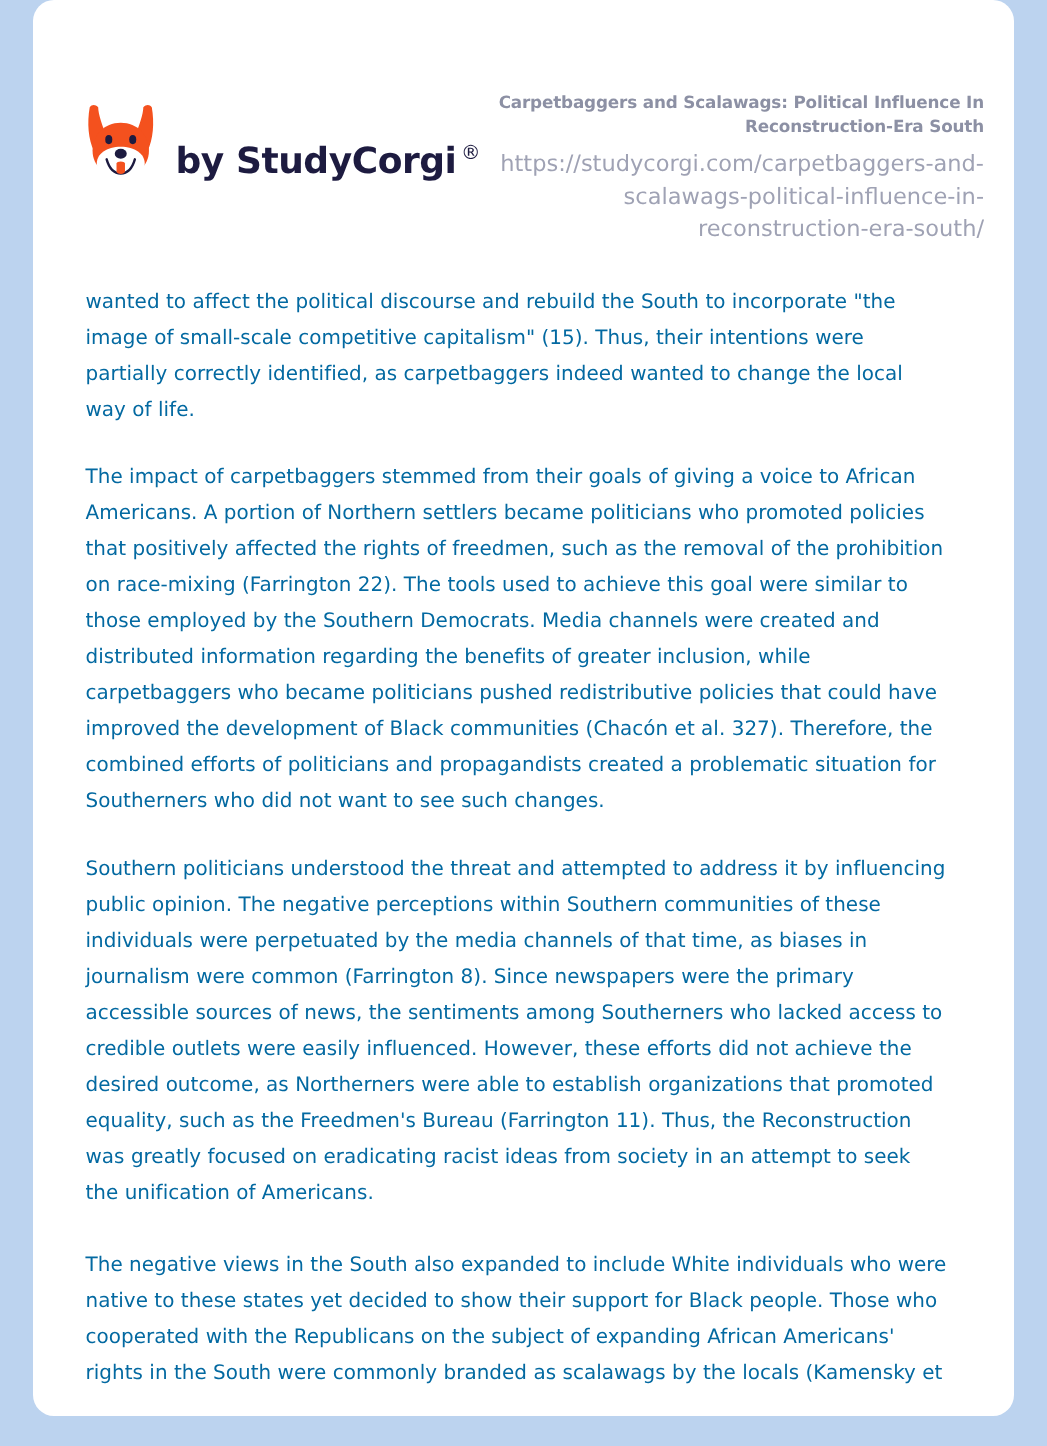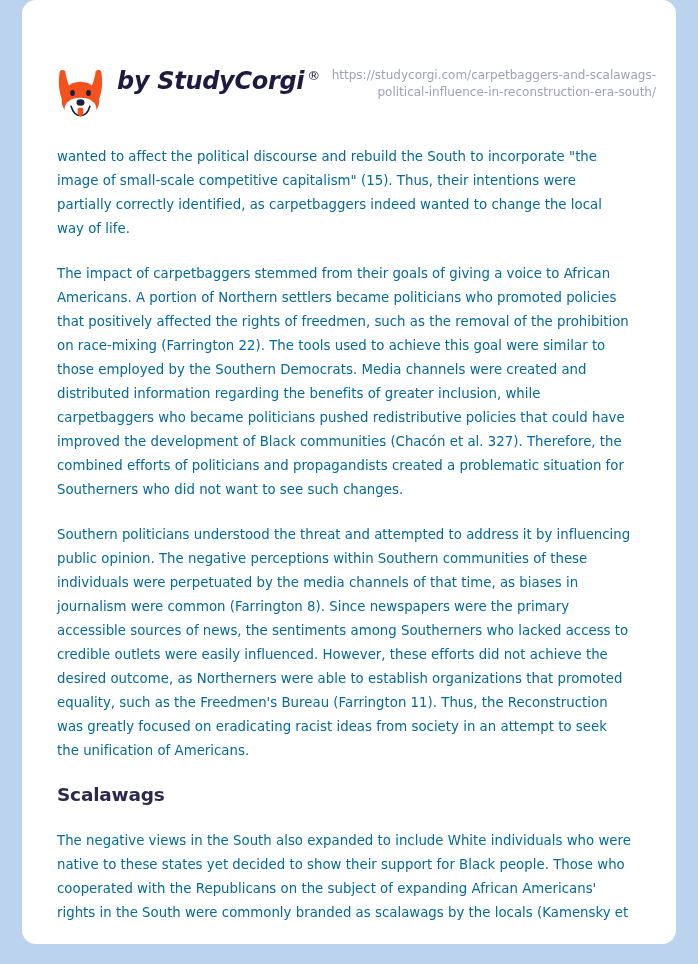--- a/index.html
+++ b/index.html
@@ -26,24 +26,23 @@
   }
   
   .doc-header {
     display: flex;
     align-items: flex-start;
     justify-content: space-between;
     padding: 57px 20px 0 35px;
   }
   .brand {
     display: flex;
-    align-items: flex-start;
+    align-items: flex-end;
     flex: 0 0 auto;
     padding-top: 12px;
-    font-style: italic;
   }
   .brand-mark {
     width: 47px;
     height: 50px;
     flex: 0 0 auto;
     margin-right: 13px;
   }
   .brand-name {
     font-family: "DejaVu Sans", sans-serif;
     font-size: 24px;
@@ -68,21 +67,21 @@
   }
   .doc-title {
     font-size: 11.2px;
     font-weight: bold;
     color: #8c90a4;
     line-height: 1.42;
     letter-spacing: -0.1px;
     margin: 0;
   }
   .doc-url {
-    font-size: 12px;
+    font-size: 15px;
     color: #9fa2b4;
     line-height: 1.45;
     margin: 6px 0 0 0;
     word-break: break-word;
   }
   
   .doc-body {
     padding: 26px 45px 0 35px;
   }
   .doc-body p {
@@ -132,26 +131,26 @@
 
           <path d="M44 84 C44 80 56 80 56 84 L56 95 C56 100 44 100 44 95 Z" fill="#f4511e"></path>
         </svg>
       </span>
       <span class="brand-name">
         <span>by StudyCorgi</span><span class="brand-reg">®</span>
       </span>
     </div>
 
     <div class="doc-meta">
+      <div class="doc-title">Carpetbaggers and Scalawags: Political Influence In Reconstruction-Era South</div>
       <div class="doc-url">https://studycorgi.com/carpetbaggers-and-scalawags-political-influence-in-reconstruction-era-south/</div>
     </div>
 
   </div>
 
   <div class="doc-body">
     <p>wanted to affect the political discourse and rebuild the South to incorporate "the image of small-scale competitive capitalism" (15). Thus, their intentions were partially correctly identified, as carpetbaggers indeed wanted to change the local way of life.</p>
     <p>The impact of carpetbaggers stemmed from their goals of giving a voice to African Americans. A portion of Northern settlers became politicians who promoted policies that positively affected the rights of freedmen, such as the removal of the prohibition on race-mixing (Farrington 22). The tools used to achieve this goal were similar to those employed by the Southern Democrats. Media channels were created and distributed information regarding the benefits of greater inclusion, while carpetbaggers who became politicians pushed redistributive policies that could have improved the development of Black communities (Chacón et al. 327). Therefore, the combined efforts of politicians and propagandists created a problematic situation for Southerners who did not want to see such changes.</p>
     <p>Southern politicians understood the threat and attempted to address it by influencing public opinion. The negative perceptions within Southern communities of these individuals were perpetuated by the media channels of that time, as biases in journalism were common (Farrington 8). Since newspapers were the primary accessible sources of news, the sentiments among Southerners who lacked access to credible outlets were easily influenced. However, these efforts did not achieve the desired outcome, as Northerners were able to establish organizations that promoted equality, such as the Freedmen's Bureau (Farrington 11). Thus, the Reconstruction was greatly focused on eradicating racist ideas from society in an attempt to seek the unification of Americans.</p>
-    <h2 class="section-heading">Scalawags</h2>
     <p class="last">The negative views in the South also expanded to include White individuals who were native to these states yet decided to show their support for Black people. Those who cooperated with the Republicans on the subject of expanding African Americans' rights in the South were commonly branded as scalawags by the locals (Kamensky et</p>
   </div>
 
 </div>
 
 </body></html>

